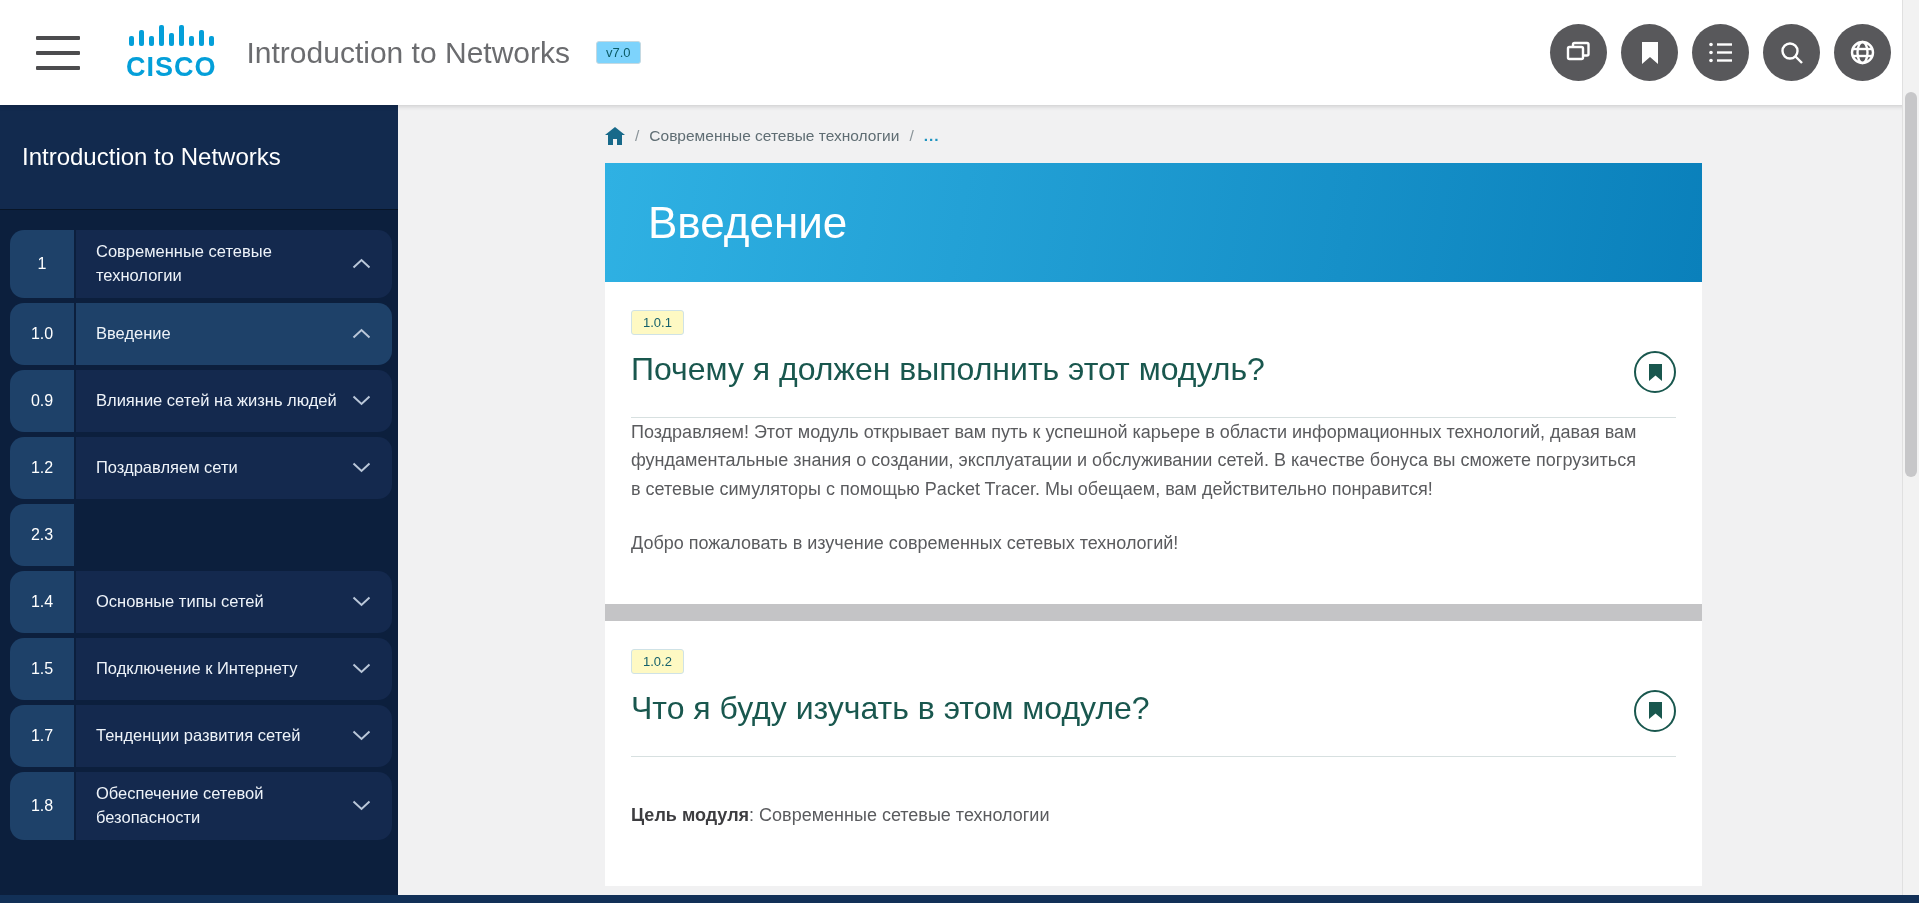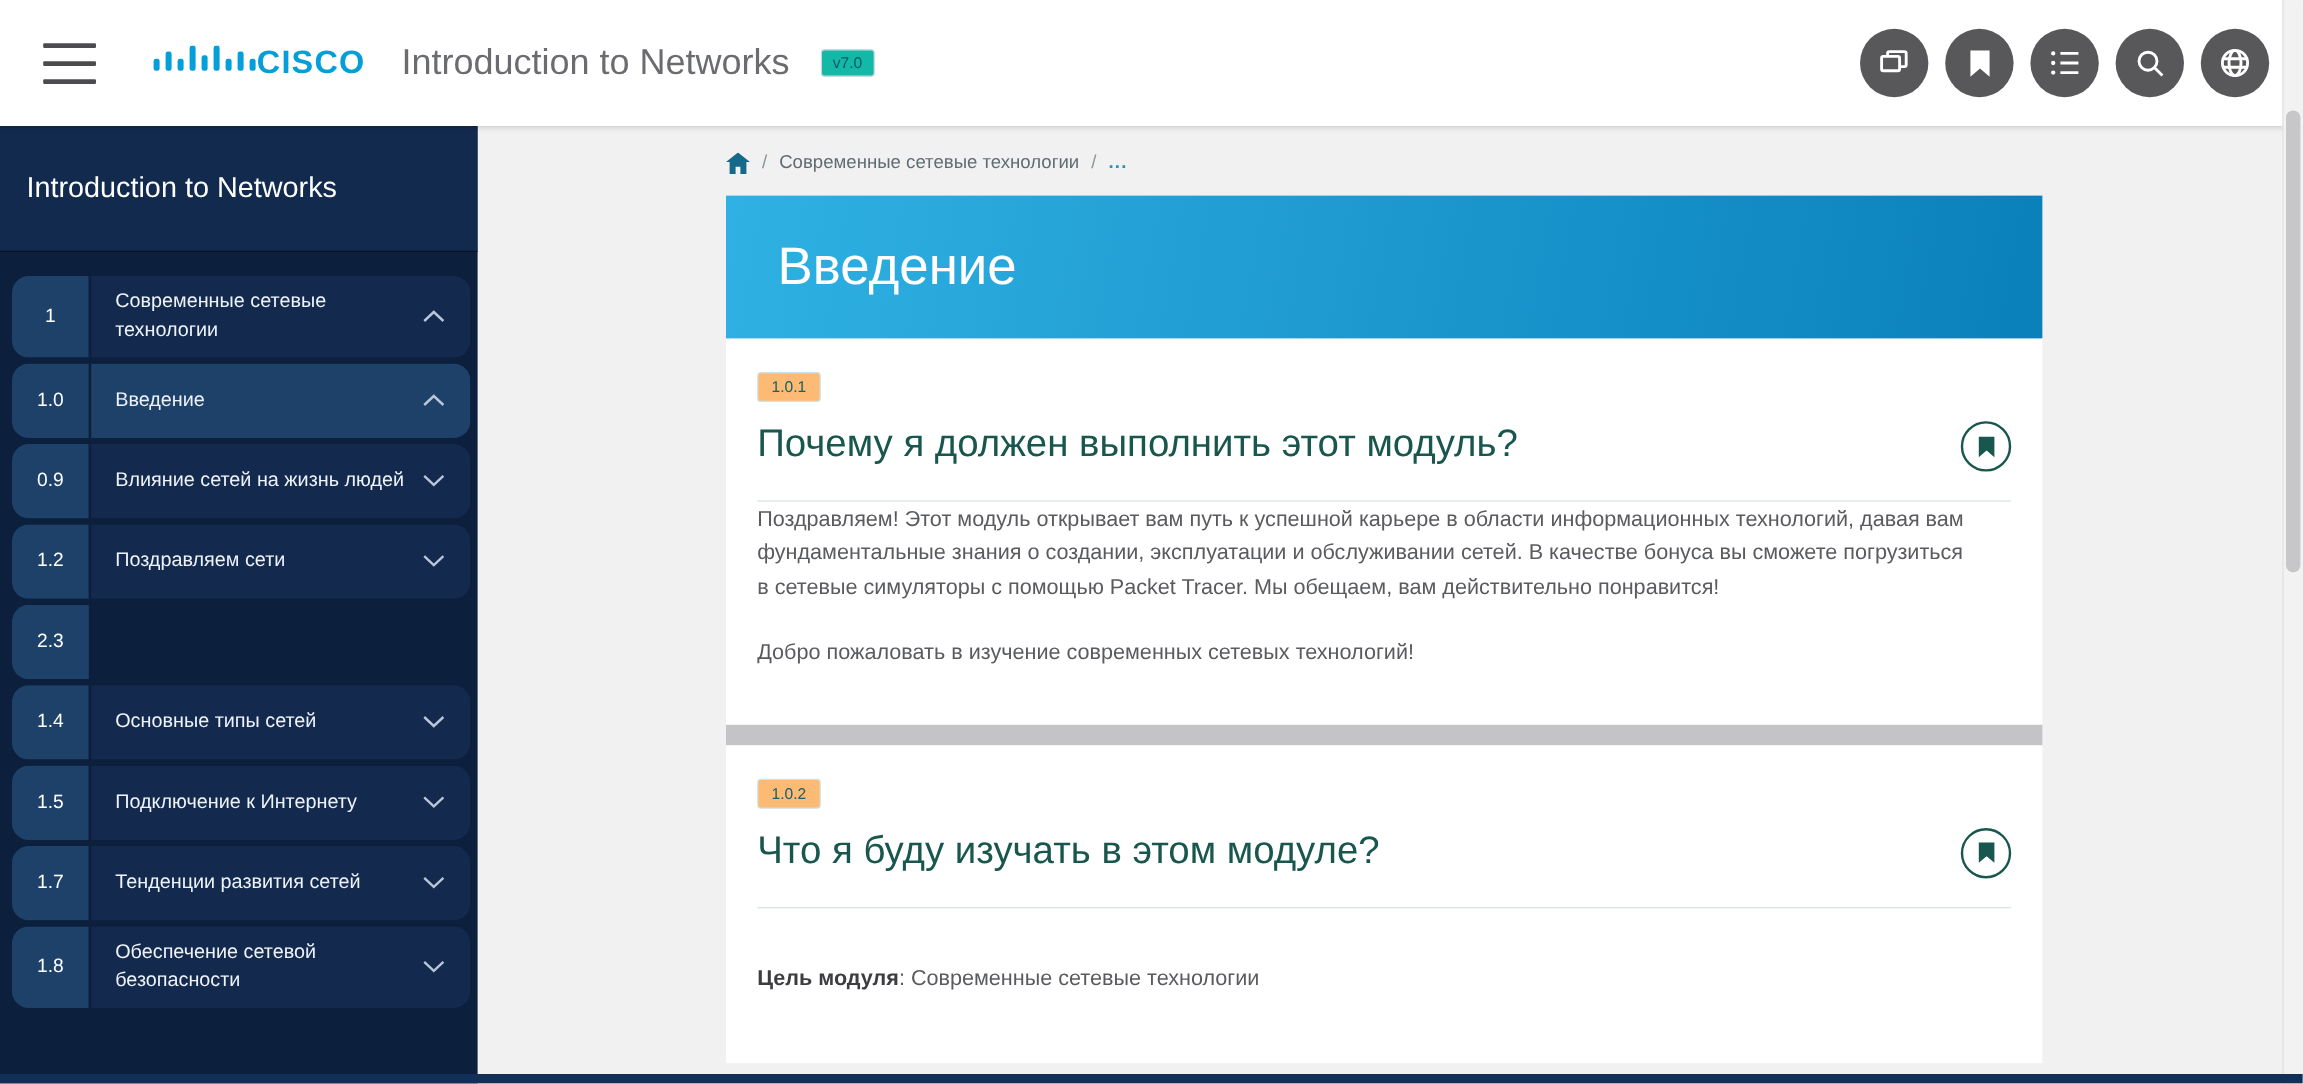--- a/index.html
+++ b/index.html
@@ -7,25 +7,25 @@
     font-family:"Liberation Sans", sans-serif; background:#f1f1f2; }
   .stage { position:relative; width:1919px; height:903px; }
 
   
   .header { position:absolute; top:0; left:0; width:1919px; height:105px;
     background:#fff; display:flex; align-items:center; z-index:30;
     box-shadow:0 1px 5px rgba(0,0,0,.18); padding:0 28px 0 36px; }
   .hamburger { width:44px; height:34px; display:flex; flex-direction:column;
     justify-content:space-between; cursor:pointer; }
   .hamburger span { display:block; height:4px; width:100%; background:#4c4c4e; border-radius:1px; }
-  .brand { margin-left:46px; display:flex; flex-direction:row; align-items:center; }
+  .brand { margin-left:46px; display:flex; flex-direction:column; align-items:center; }
   .brand svg { display:block; }
   .brand-text { font-size:27px; font-weight:bold; color:#049fd9; letter-spacing:1px; line-height:.9; }
   .app-title { margin-left:30px; font-size:30px; font-weight:400; color:#6b6c6f; }
-  .ver-badge { margin-left:26px; font-size:13px; color:#0b5b66; background:#14b8a6;
+  .ver-badge { margin-left:26px; font-size:13px; color:#0b5b66; background:#7dd3fc;
     border:1px solid #c4d9e2; border-radius:3px; padding:3px 9px; }
   .hspacer { flex:1; }
   .hicons { display:flex; gap:14px; }
   .icirc { width:57px; height:57px; border-radius:50%; background:#58585b;
     display:flex; align-items:center; justify-content:center; cursor:pointer; flex:0 0 auto; }
   .icirc svg { stroke:#fff; fill:none; stroke-width:2.4; }
 
   
   .sidebar { position:absolute; top:105px; left:0; width:398px; height:798px;
     background:#0c1f3d; overflow:hidden; }
@@ -53,21 +53,21 @@
   .bc-more { color:#1e94c0; font-weight:bold; letter-spacing:1px; cursor:pointer; }
   .bc-link { cursor:pointer; }
   .home-ic { display:flex; cursor:pointer; }
 
   .card { width:1097px; margin:0 auto 0 207px; background:#ffffff; }
   .banner { height:119px; background:linear-gradient(100deg,#2fb1e3 0%,#0a80bb 100%);
     display:flex; align-items:center; padding-left:43px; }
   .banner-title { color:#ffffff; font-size:44px; font-weight:400; }
   .card-body { padding:0 26px; }
   .sec-badge { display:inline-block; margin-top:28px; font-size:13px; color:#15606b;
-    background:#fdba74; border:1px solid #cfe2e6; border-radius:3px; padding:4px 11px; }
+    background:#fef9c3; border:1px solid #cfe2e6; border-radius:3px; padding:4px 11px; }
   .sec-head { display:flex; align-items:flex-start; margin-top:16px; }
   .sec-title { flex:1; font-size:32px; font-weight:400; color:#19574e; }
   .bm-btn { width:42px; height:42px; border-radius:50%; border:2px solid #19574e;
     background:#fff; display:flex; align-items:center; justify-content:center; cursor:pointer; }
   .bm-btn svg { fill:#19574e; }
   .sec-rule { border:none; border-top:1px solid #d7e0e0; margin-top:24px; }
   .para { margin-top:0; font-size:18px; color:#5a5b5e; line-height:1.58; max-width:1010px; }
   .para-first { margin-top:48px; }
   .para + .para { margin-top:26px; }
   .band { height:17px; background:#c4c4c6; margin:46px -26px 0 -26px; }

